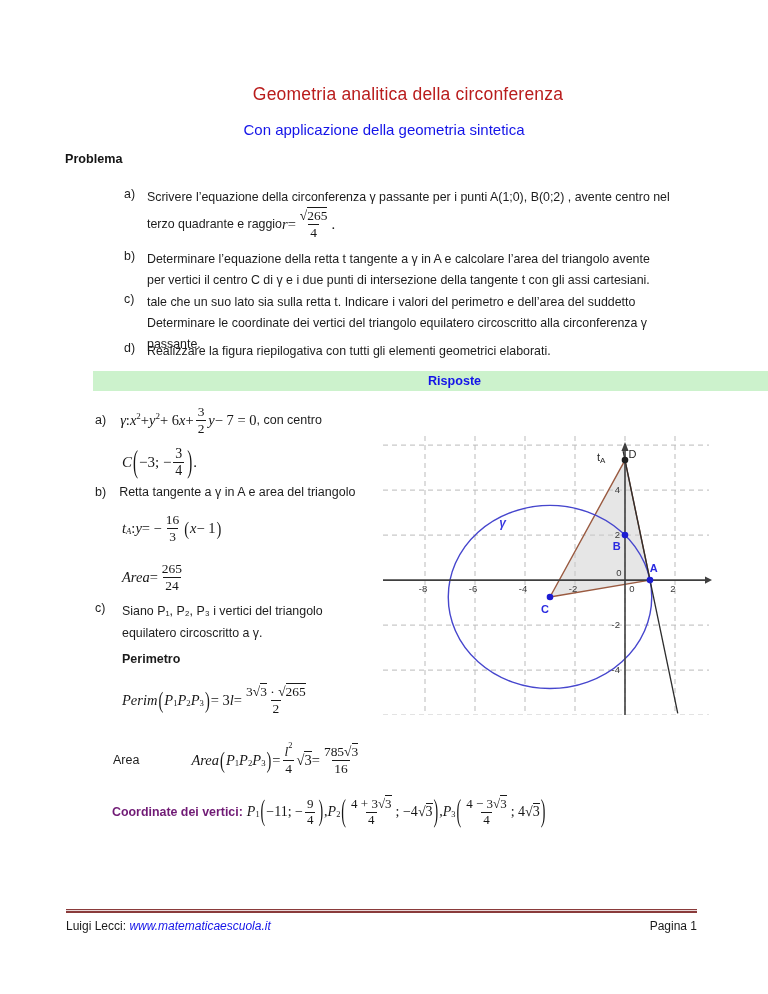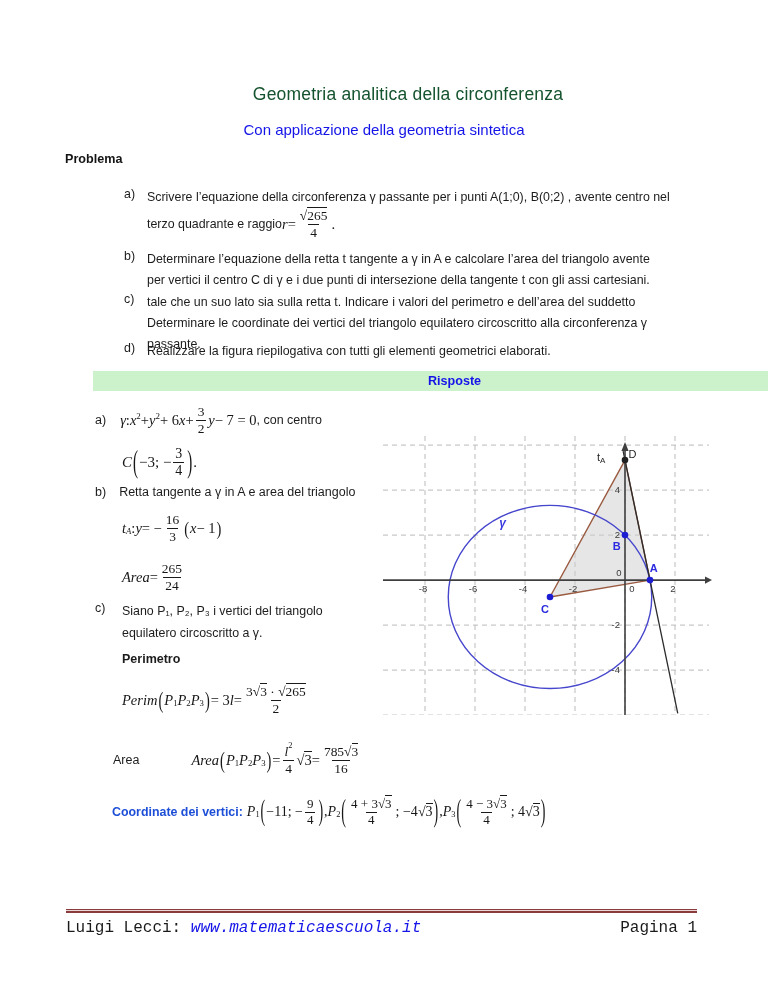--- a/index.html
+++ b/index.html
@@ -1,41 +1,41 @@
 <!DOCTYPE html>
 <html><head>
 <meta charset="utf-8">
 <style>
   html,body{margin:0;padding:0;}
   body{width:768px;height:994px;background:#ffffff;font-family:"Liberation Sans",sans-serif;color:#1a1a1a;position:relative;overflow:hidden;}
   .abs{position:absolute;}
-  .title{left:0;right:0;top:84px;text-align:center;color:#14532d;font-size:17.5px;letter-spacing:.2px;padding-left:48px;}
+  .title{left:0;right:0;top:84px;text-align:center;color:#b91c1c;font-size:17.5px;letter-spacing:.2px;padding-left:48px;}
   .subtitle{left:0;right:0;top:121px;text-align:center;color:#1414e8;font-size:15px;}
   .ph{left:65px;top:152px;font-weight:bold;font-size:12.6px;color:#141414;}
   .ptext{font-size:12.4px;line-height:21px;color:#1c1c1c;}
   .plabel{font-size:12.4px;color:#1c1c1c;}
   .row{display:flex;align-items:center;}
   .banner{left:93px;top:371px;width:723px;height:20px;background:#ccf2cc;display:flex;align-items:center;justify-content:center;}
   .banner span{color:#1414e8;font-weight:bold;font-size:12.6px;}
   
   .m{font-family:"Liberation Serif",serif;font-style:normal;font-size:14.5px;color:#161616;white-space:nowrap;display:inline-flex;align-items:center;}
   .m i{font-style:italic;}
   .sp{font-size:0.62em;vertical-align:0.5em;line-height:0;position:relative;top:-0.45em;}
   .sb{font-size:0.6em;line-height:0;position:relative;top:0.35em;}
   .frac{display:inline-flex;flex-direction:column;align-items:center;line-height:1.12;margin:0 2px;font-size:0.93em;vertical-align:middle;}
   .frac .den{border-top:1.2px solid #1a1a1a;padding:0 2px;}
   .frac .num{padding:0 2px;}
   .sqrt{white-space:nowrap;}
   .sqrt::before{content:"√";font-style:normal;}
   .rad{border-top:1px solid #1a1a1a;font-style:normal;}
   .bp{display:inline-block;font-style:normal;vertical-align:middle;transform:scaleY(var(--s,1.8));margin:0 1px;font-weight:400;}
   .answers .sans{font-size:12.5px;color:#1c1c1c;}
-  .blue-label{color:#1d4ed8;font-weight:bold;font-size:12.4px;}
+  .blue-label{color:#701a75;font-weight:bold;font-size:12.4px;}
   .footer-rule{left:66px;top:909px;width:631px;height:1px;border-top:1.8px solid #8a3b3b;border-bottom:2.4px solid #8a3b3b;background:#e9d8d8;box-sizing:content-box;}
-  .footer-text{left:66px;top:919px;width:631px;display:flex;justify-content:space-between;font-family:Liberation Mono, monospace;font-size:16px;color:#1a1a1a;}
+  .footer-text{left:66px;top:919px;width:631px;display:flex;justify-content:space-between;font-family:Liberation Sans, sans-serif;font-size:12px;color:#1a1a1a;}
   .site{font-style:italic;color:#1414e8;}
   svg text{font-family:"Liberation Sans",sans-serif;}
 </style>
 </head>
 <body>
 
 <div class="page">
 
   <div class="abs title">Geometria analitica della circonferenza</div>
   <div class="abs subtitle">Con applicazione della geometria sintetica</div>

